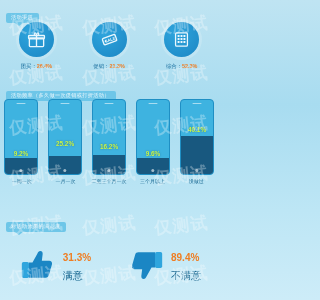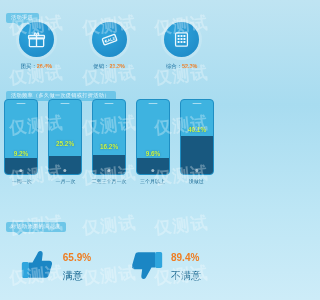--- a/index.html
+++ b/index.html
@@ -202,21 +202,21 @@
     <div class="thumbs">
 
       <div class="th-col">
         <span class="th-ico">
           <svg width="40" height="40" viewBox="0 0 24 24">
             <path d="M6.5 10.5h2.2l2.9-5.3c.5-1 .9-1.6 1.8-1.6.9 0 1.5.7 1.4 1.8l-.5 4.1h4.4c1.2 0 2 1 1.7 2.1l-1.9 6.6c-.25.9-1 1.4-1.9 1.4H6.5z" fill="#1b86c4"></path>
             <rect x="2.3" y="10.2" width="4.3" height="9.6" rx="1" fill="#2fa5dd"></rect>
           </svg>
         </span>
         <span class="th-txt">
-          <span class="th-pct">65.9%</span><br>
+          <span class="th-pct">31.3%</span><br>
           <span class="th-lab">满意</span>
         </span>
       </div>
 
       <div class="th-col">
         <span class="th-ico">
           <svg width="40" height="40" viewBox="0 0 24 24">
             <g transform="rotate(180 12 12)">
               <path d="M6.5 10.5h2.2l2.9-5.3c.5-1 .9-1.6 1.8-1.6.9 0 1.5.7 1.4 1.8l-.5 4.1h4.4c1.2 0 2 1 1.7 2.1l-1.9 6.6c-.25.9-1 1.4-1.9 1.4H6.5z" fill="#1b86c4"></path>
               <rect x="2.3" y="10.2" width="4.3" height="9.6" rx="1" fill="#2fa5dd"></rect>

